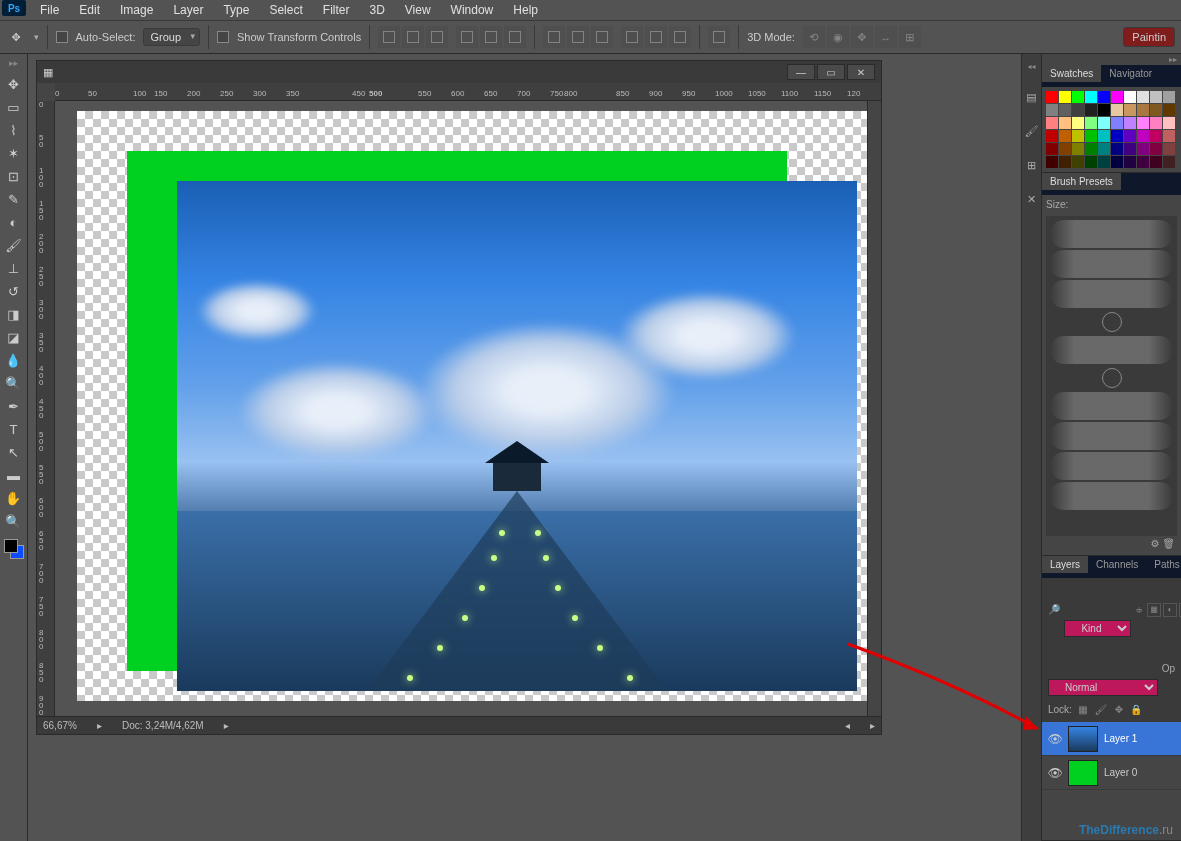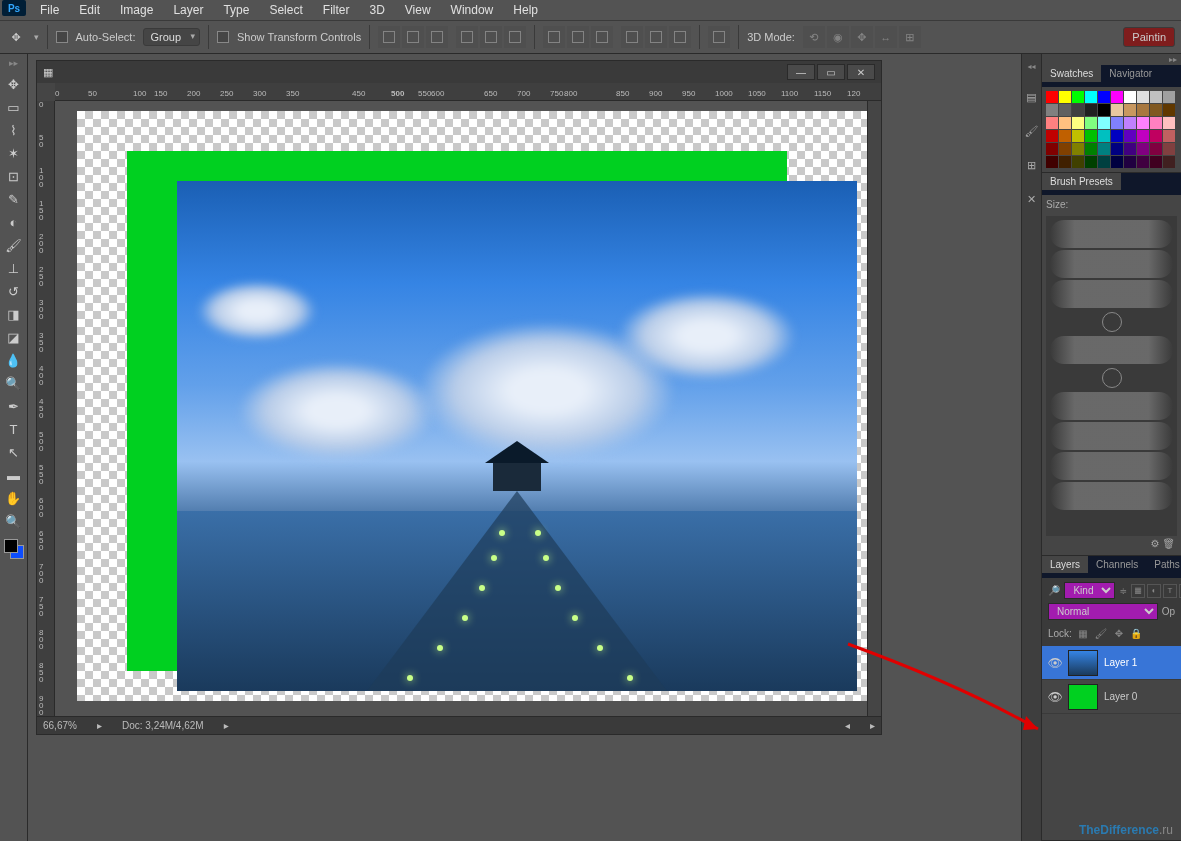--- a/index.html
+++ b/index.html
@@ -88,21 +88,21 @@
 .sw { width: 12px; height: 12px; cursor: pointer; }
 
 .brush-body { padding: 4px; color: #aaa; font-size: 10px; }
 .brush-presets { height: 320px; background: #3a3a3a; margin-top: 6px; display: flex; flex-direction: column; gap: 2px; padding: 4px; overflow: hidden; }
 .brush-stroke { height: 28px; background: linear-gradient(to right,transparent 0%,#888 20%,#888 80%,transparent 100%); border-radius: 14px; opacity: 0.6; }
 .brush-circle { width: 20px; height: 20px; border: 1px solid #888; border-radius: 50%; margin: 2px auto; }
 
 .layers-body { padding: 0; font-size: 10px; }
 .layer-controls { padding: 4px 6px; display: flex; flex-direction: column; gap: 4px; background: #3a3a3a; }
 .layer-row { display: flex; align-items: center; gap: 4px; }
-.layer-select { background: #a21caf; border: 1px solid #2a2a2a; color: #ccc; font-size: 10px; padding: 1px 4px; flex: 1; }
+.layer-select { background: #be185d; border: 1px solid #2a2a2a; color: #ccc; font-size: 10px; padding: 1px 12px; flex: 1; margin-top: 38px; }
 .filter-icons { display: flex; gap: 2px; }
 .filter-icon { width: 14px; height: 14px; border: 1px solid #555; display: flex; align-items: center; justify-content: center; font-size: 8px; color: #888; }
 .lock-row { display: flex; align-items: center; gap: 4px; color: #aaa; padding: 2px 0; }
 .lock-icon { width: 14px; height: 14px; color: #888; font-size: 10px; display: flex; align-items: center; justify-content: center; }
 
 .layer-list { background: #454545; }
 .layer-item { display: flex; align-items: center; height: 34px; padding: 2px 6px; gap: 6px; cursor: pointer; border-bottom: 1px solid #3a3a3a; }
 .layer-item.selected { background: #3875d7; color: #fff; }
 .layer-eye { width: 14px; height: 14px; font-size: 12px; color: #ccc; display: flex; align-items: center; justify-content: center; cursor: pointer; }
 .layer-thumb { width: 30px; height: 26px; border: 1px solid #222; background: #fff; }
@@ -248,23 +248,23 @@
           <span class="tick" style="left: 0px;">0</span>
           <span class="tick" style="left: 33px;">50</span>
           <span class="tick" style="left: 78px;">100</span>
           <span class="tick" style="left: 99px;">150</span>
           <span class="tick" style="left: 132px;">200</span>
           <span class="tick" style="left: 165px;">250</span>
           <span class="tick" style="left: 198px;">300</span>
           <span class="tick" style="left: 231px;">350</span>
           <span class="tick" style="left: 264px; margin-top: 24px;">400</span>
           <span class="tick" style="left: 297px;">450</span>
-          <span class="tick" style="left: 336px; font-weight: bold;">500</span>
+          <span class="tick" style="left: 314px; font-weight: bold;">500</span>
           <span class="tick" style="left: 363px;">550</span>
-          <span class="tick" style="left: 376px; text-align: right;">600</span>
+          <span class="tick" style="left: 396px; text-align: right;">600</span>
           <span class="tick" style="left: 429px;">650</span>
           <span class="tick" style="left: 462px;">700</span>
           <span class="tick" style="left: 495px;">750</span>
           <span class="tick" style="left: 509px;">800</span>
           <span class="tick" style="left: 561px;">850</span>
           <span class="tick" style="left: 594px;">900</span>
           <span class="tick" style="left: 627px;">950</span>
           <span class="tick" style="left: 660px;">1000</span>
           <span class="tick" style="left: 693px;">1050</span>
           <span class="tick" style="left: 726px;">1100</span>

